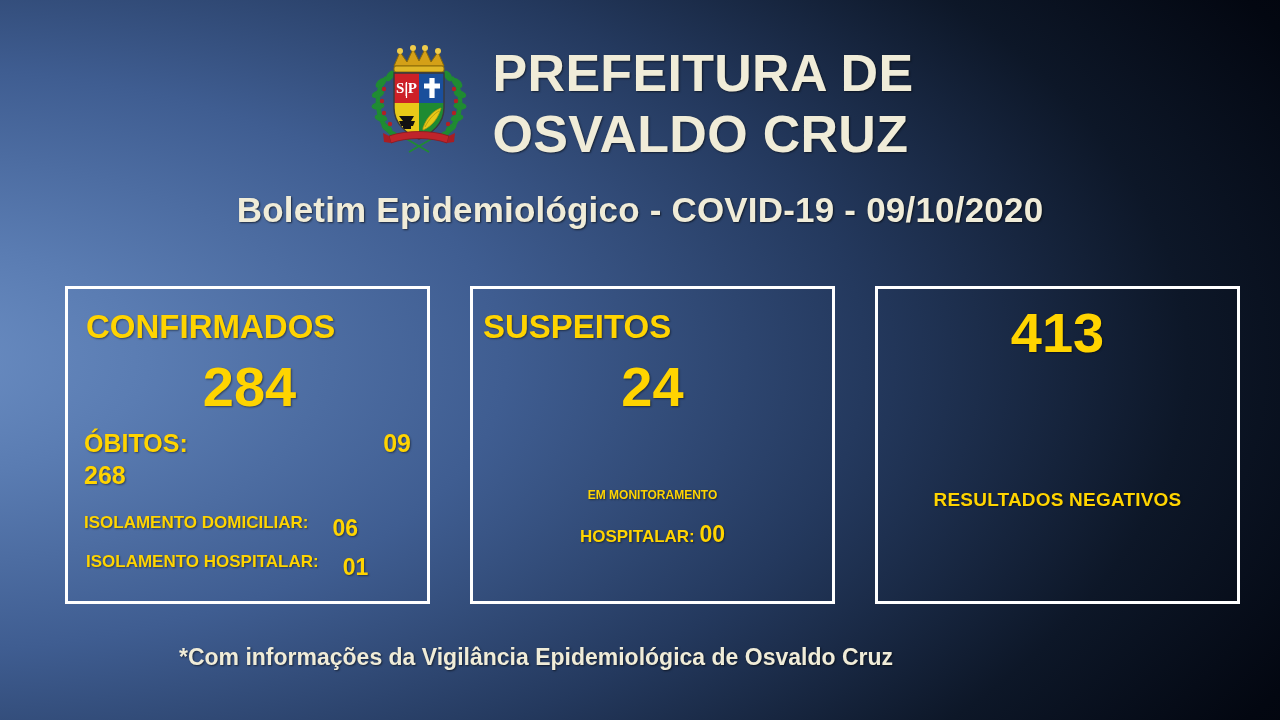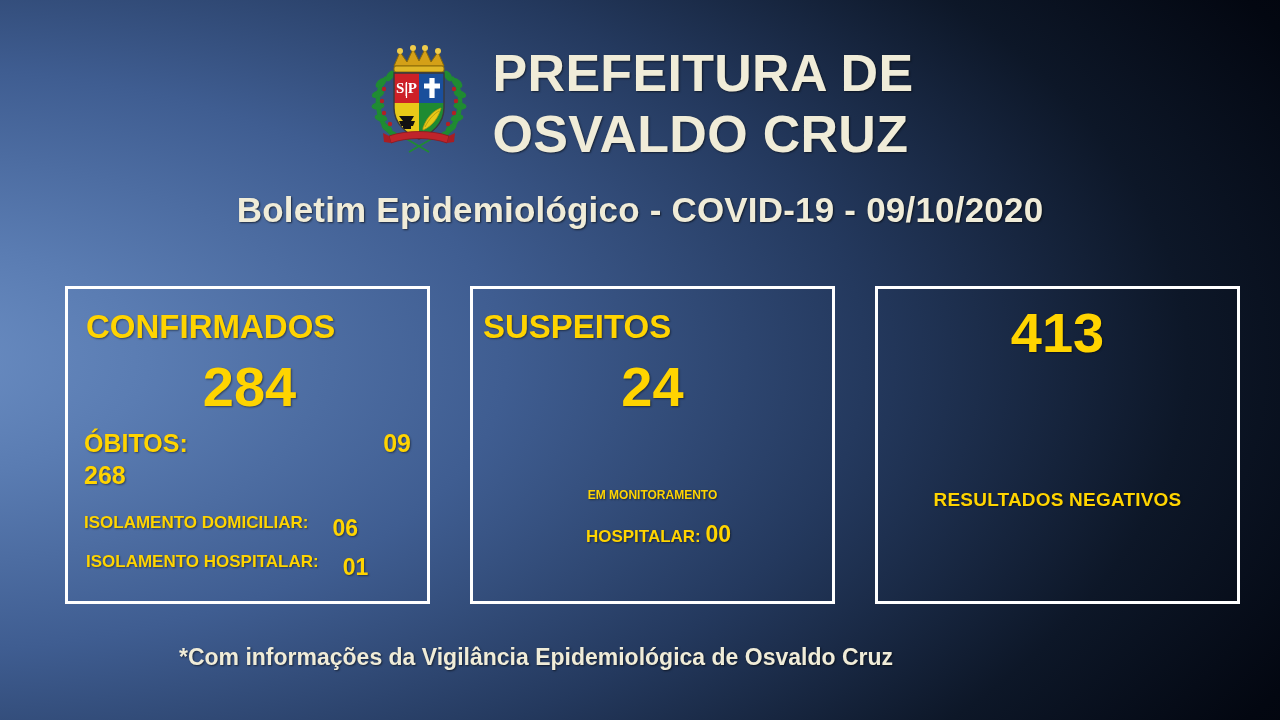--- a/index.html
+++ b/index.html
@@ -147,21 +147,20 @@
   }
   .note-monit {
     top: 200px;
     font-size: 12px;
     line-height: 1;
   }
   .note-hosp {
     top: 234px;
     font-size: 17px;
     line-height: 1;
-    margin-left: 6px;
   }
   .note-hosp .v {
     font-size: 23px;
   }
   .note-neg {
     top: 200px;
     font-size: 19px;
     letter-spacing: 0.2px;
   }
 

